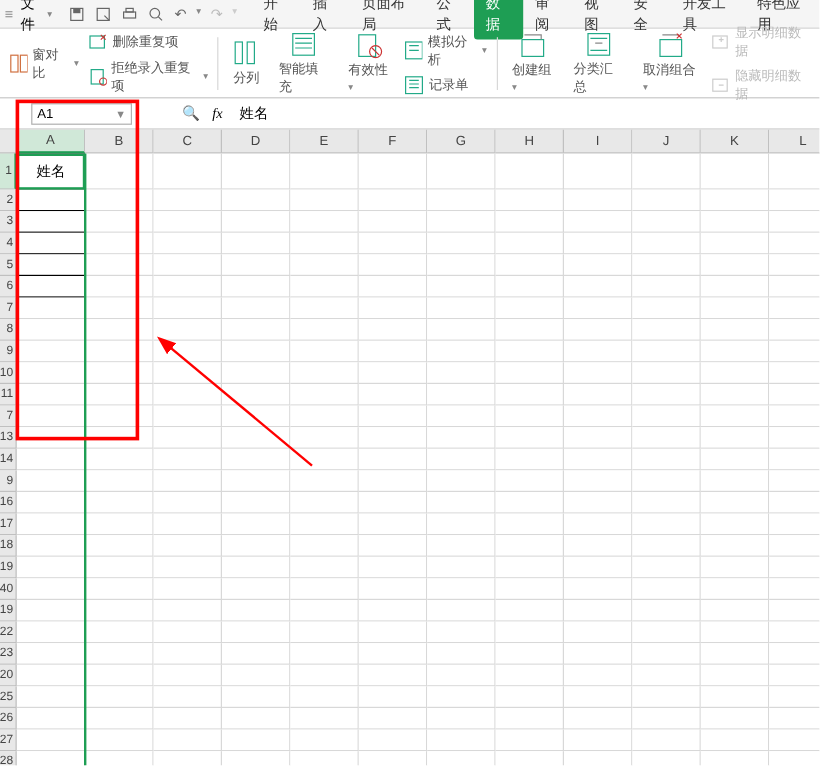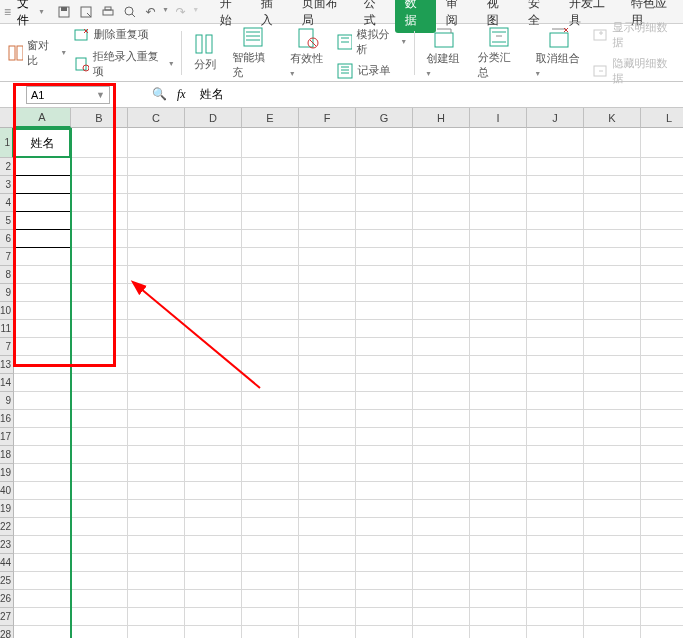--- a/index.html
+++ b/index.html
@@ -264,21 +264,21 @@
       <div class="row-h">14</div>
       <div class="row-h">9</div>
       <div class="row-h">16</div>
       <div class="row-h">17</div>
       <div class="row-h">18</div>
       <div class="row-h">19</div>
       <div class="row-h">40</div>
       <div class="row-h">19</div>
       <div class="row-h">22</div>
       <div class="row-h">23</div>
-      <div class="row-h">44</div>
+      <div class="row-h">20</div>
       <div class="row-h">25</div>
       <div class="row-h">26</div>
       <div class="row-h">27</div>
       <div class="row-h">28</div>
     </div>
   <div class="cells" id="cells">
       <div class="cell-row">
         <div class="cell big black-left black-right black-bottom black-top" style="width: 57px;">姓名</div>
         <div class="cell big" style="width: 57px;"></div>
         <div class="cell big" style="width: 57px;"></div>

